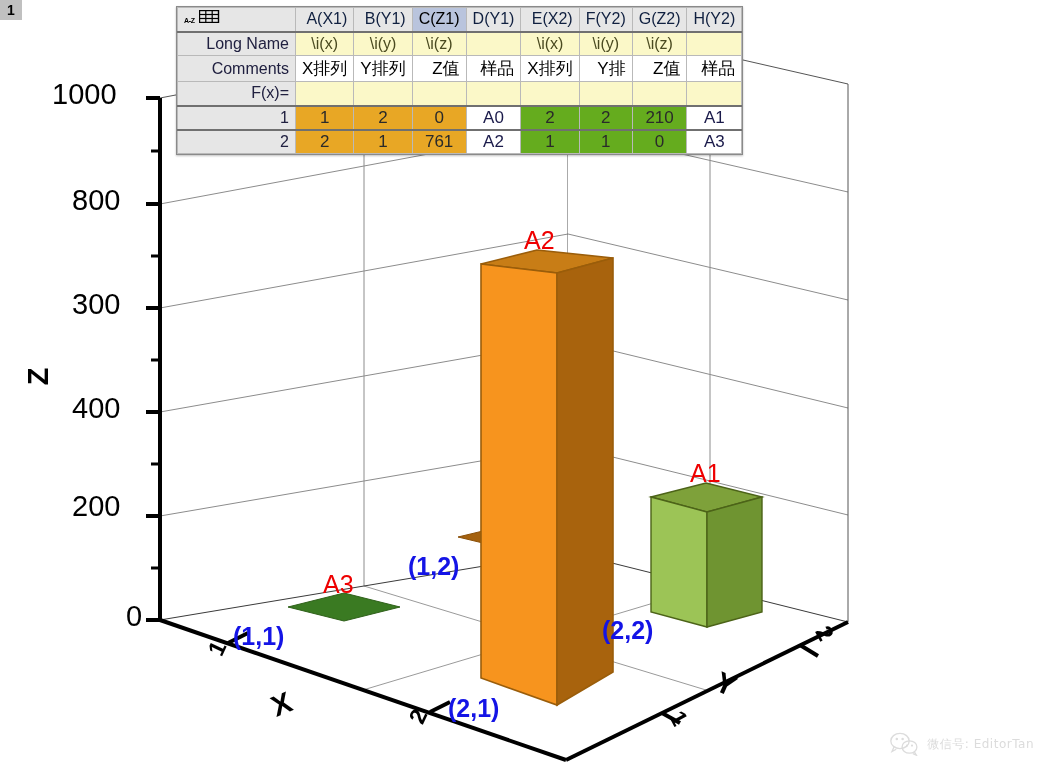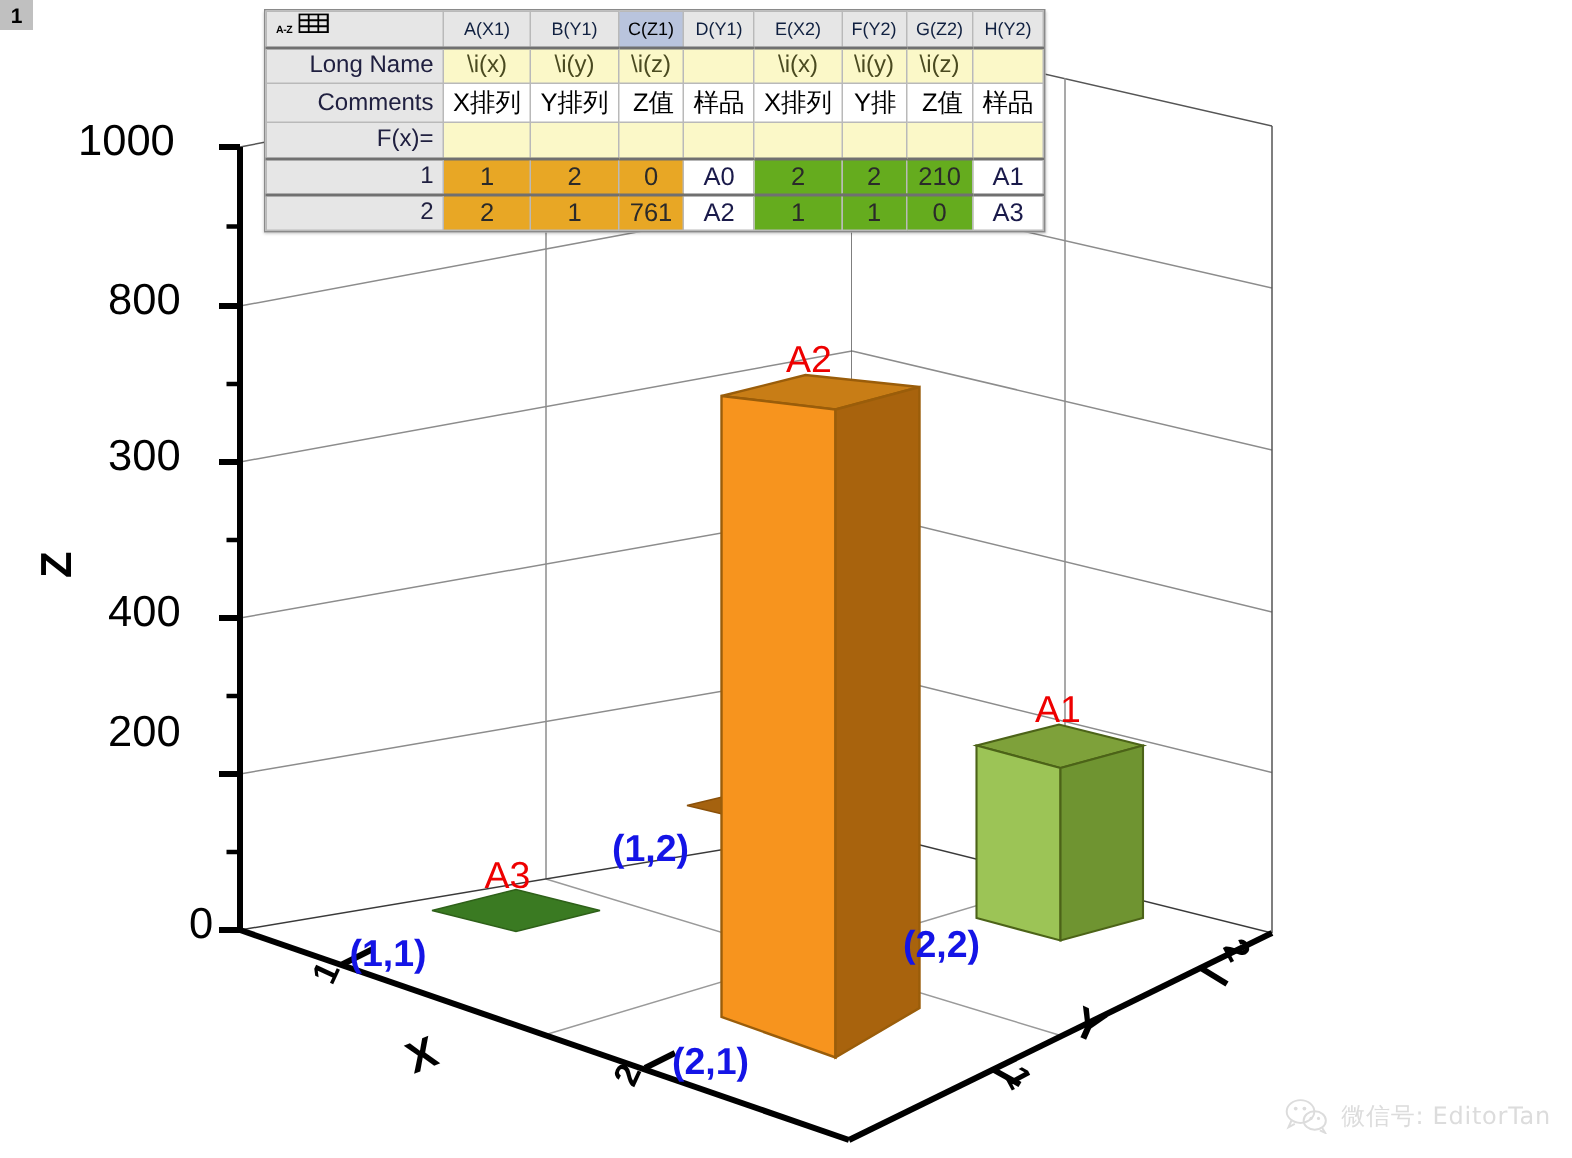--- a/index.html
+++ b/index.html
@@ -17,22 +17,22 @@
   
   #chart-svg{position:absolute;left:0;top:0;width:1048px;height:772px;z-index:10;}
 
   
   #worksheet{position:absolute;left:176px;top:6px;z-index:40;
       border:1px solid #8a8a8a;background:#fff;
       box-shadow:0 1px 2px rgba(0,0,0,.25);}
   #worksheet table{border-collapse:collapse;font-size:16px;color:#1a1a4a;}
   #worksheet td,#worksheet th{border:1px solid #b9b9b9;padding:1px 6px;
       height:24px;box-sizing:border-box;white-space:nowrap;font-weight:normal;}
-  .col-head{background:#e6e6e6;text-align:center;color:#102040;
-      border-bottom:2px solid #707070 !important;font-size:12px;}
+  .col-head{background:#e6e6e6;text-align:right;color:#102040;
+      border-bottom:2px solid #707070 !important;font-size:16px;}
   .col-head.sel{background:#b9c4dd;font-weight:bold;color:#000;}
   .corner-cell{background:#e6e6e6;width:118px;border-bottom:2px solid #707070 !important;}
   .rowlabel{background:#e6e6e6;text-align:right;width:118px;color:#202040;}
   .meta{background:#fbf8c8;text-align:center;color:#4a4a20;}
   .meta.blank{background:#fbf8c8;}
   .meta-cn{background:#ffffff;text-align:right;color:#000;font-size:17px;}
   .datacell{text-align:center;font-size:17px;}
   .d-orange{background:#e8a725;color:#2a2a2a;}
   .d-green{background:#65ac1e;color:#2a2a2a;}
   .d-white{background:#ffffff;color:#1a1a4a;}
@@ -46,21 +46,21 @@
   .ovl{position:absolute;z-index:30;white-space:nowrap;}
   .lbl-red{color:#ee0000;font-size:25px;font-weight:normal;}
   .lbl-blue{color:#1414e6;font-size:25px;font-weight:bold;}
   .axis-num{color:#000;font-size:29px;}
   .axis-title{color:#000;font-size:29px;font-weight:bold;}
   .tick-rot{color:#000;font-size:23px;font-weight:bold;}
 
   
   #watermark{position:absolute;right:14px;bottom:16px;z-index:50;
       display:flex;align-items:center;gap:8px;
-      color:#d8d8d8;font-size:16px;font-family:"DejaVu Sans",sans-serif;}
+      color:#d8d8d8;font-size:12px;font-family:"DejaVu Sans",sans-serif;}
   #watermark .wm-text{color:#dcdcdc;letter-spacing:.5px;}
 </style>
 </head>
 <body>
 
 <div id="stage">
 
   <div class="corner-badge">1</div>
 
   <svg id="chart-svg" viewBox="0 0 1048 772" xmlns="http://www.w3.org/2000/svg">
@@ -156,21 +156,21 @@
 
       <polygon points="557,273 613,258 613,672 557,705" fill="#a8630d" stroke="#9a5d0a" stroke-width="1.6"></polygon>
     </g>
 
   </svg>
 
   <div class="ovl axis-num" style="left:52px;top:78px;">1000</div>
   <div class="ovl axis-num" style="left:72px;top:184px;">800</div>
   <div class="ovl axis-num" style="left:72px;top:288px;">300</div>
   <div class="ovl axis-num" style="left:72px;top:392px;">400</div>
-  <div class="ovl axis-num" style="left:72px;top:472px;">200</div>
+  <div class="ovl axis-num" style="left:72px;top:490px;">200</div>
   <div class="ovl axis-num" style="left:126px;top:600px;">0</div>
 
   <div class="ovl axis-title" style="left:30px;top:360px;transform:rotate(-90deg);transform-origin:center;">Z</div>
 
   <div class="ovl tick-rot" style="left:211px;top:635px;transform:rotate(-65deg);">1</div>
   <div class="ovl tick-rot" style="left:412px;top:703px;transform:rotate(-65deg);">2</div>
   <div class="ovl axis-title" style="left:272px;top:688px;transform:rotate(-22deg);">X</div>
 
   <div class="ovl tick-rot" style="left:672px;top:705px;transform:rotate(62deg);">1</div>
   <div class="ovl tick-rot" style="left:818px;top:620px;transform:rotate(62deg);">2</div>

